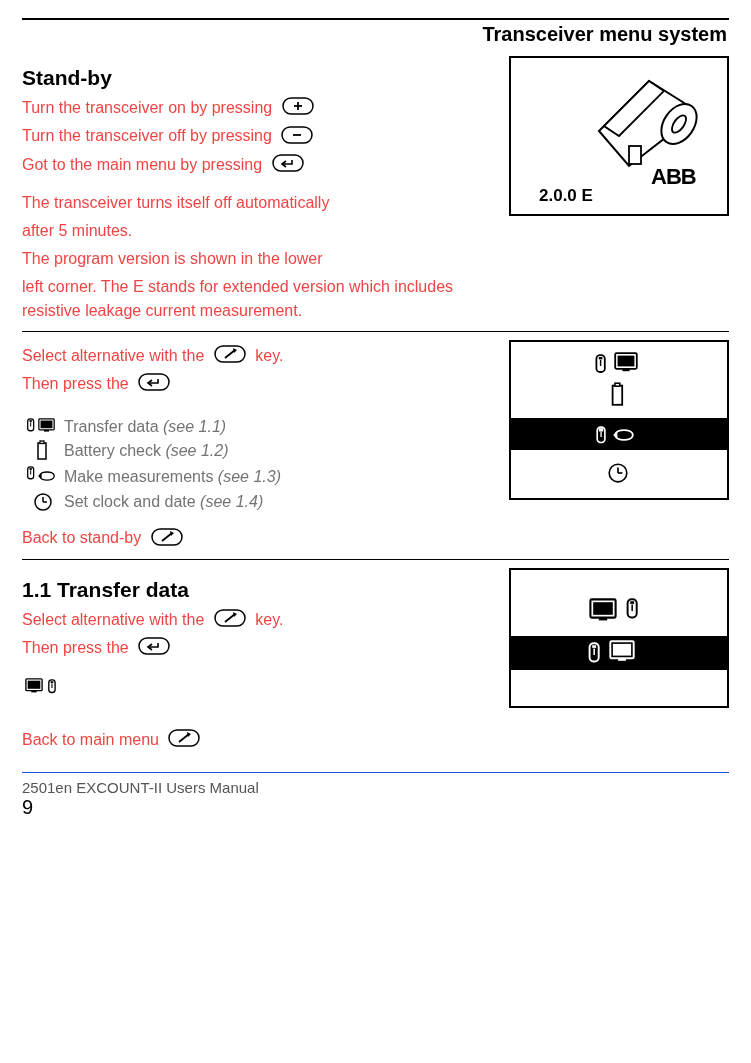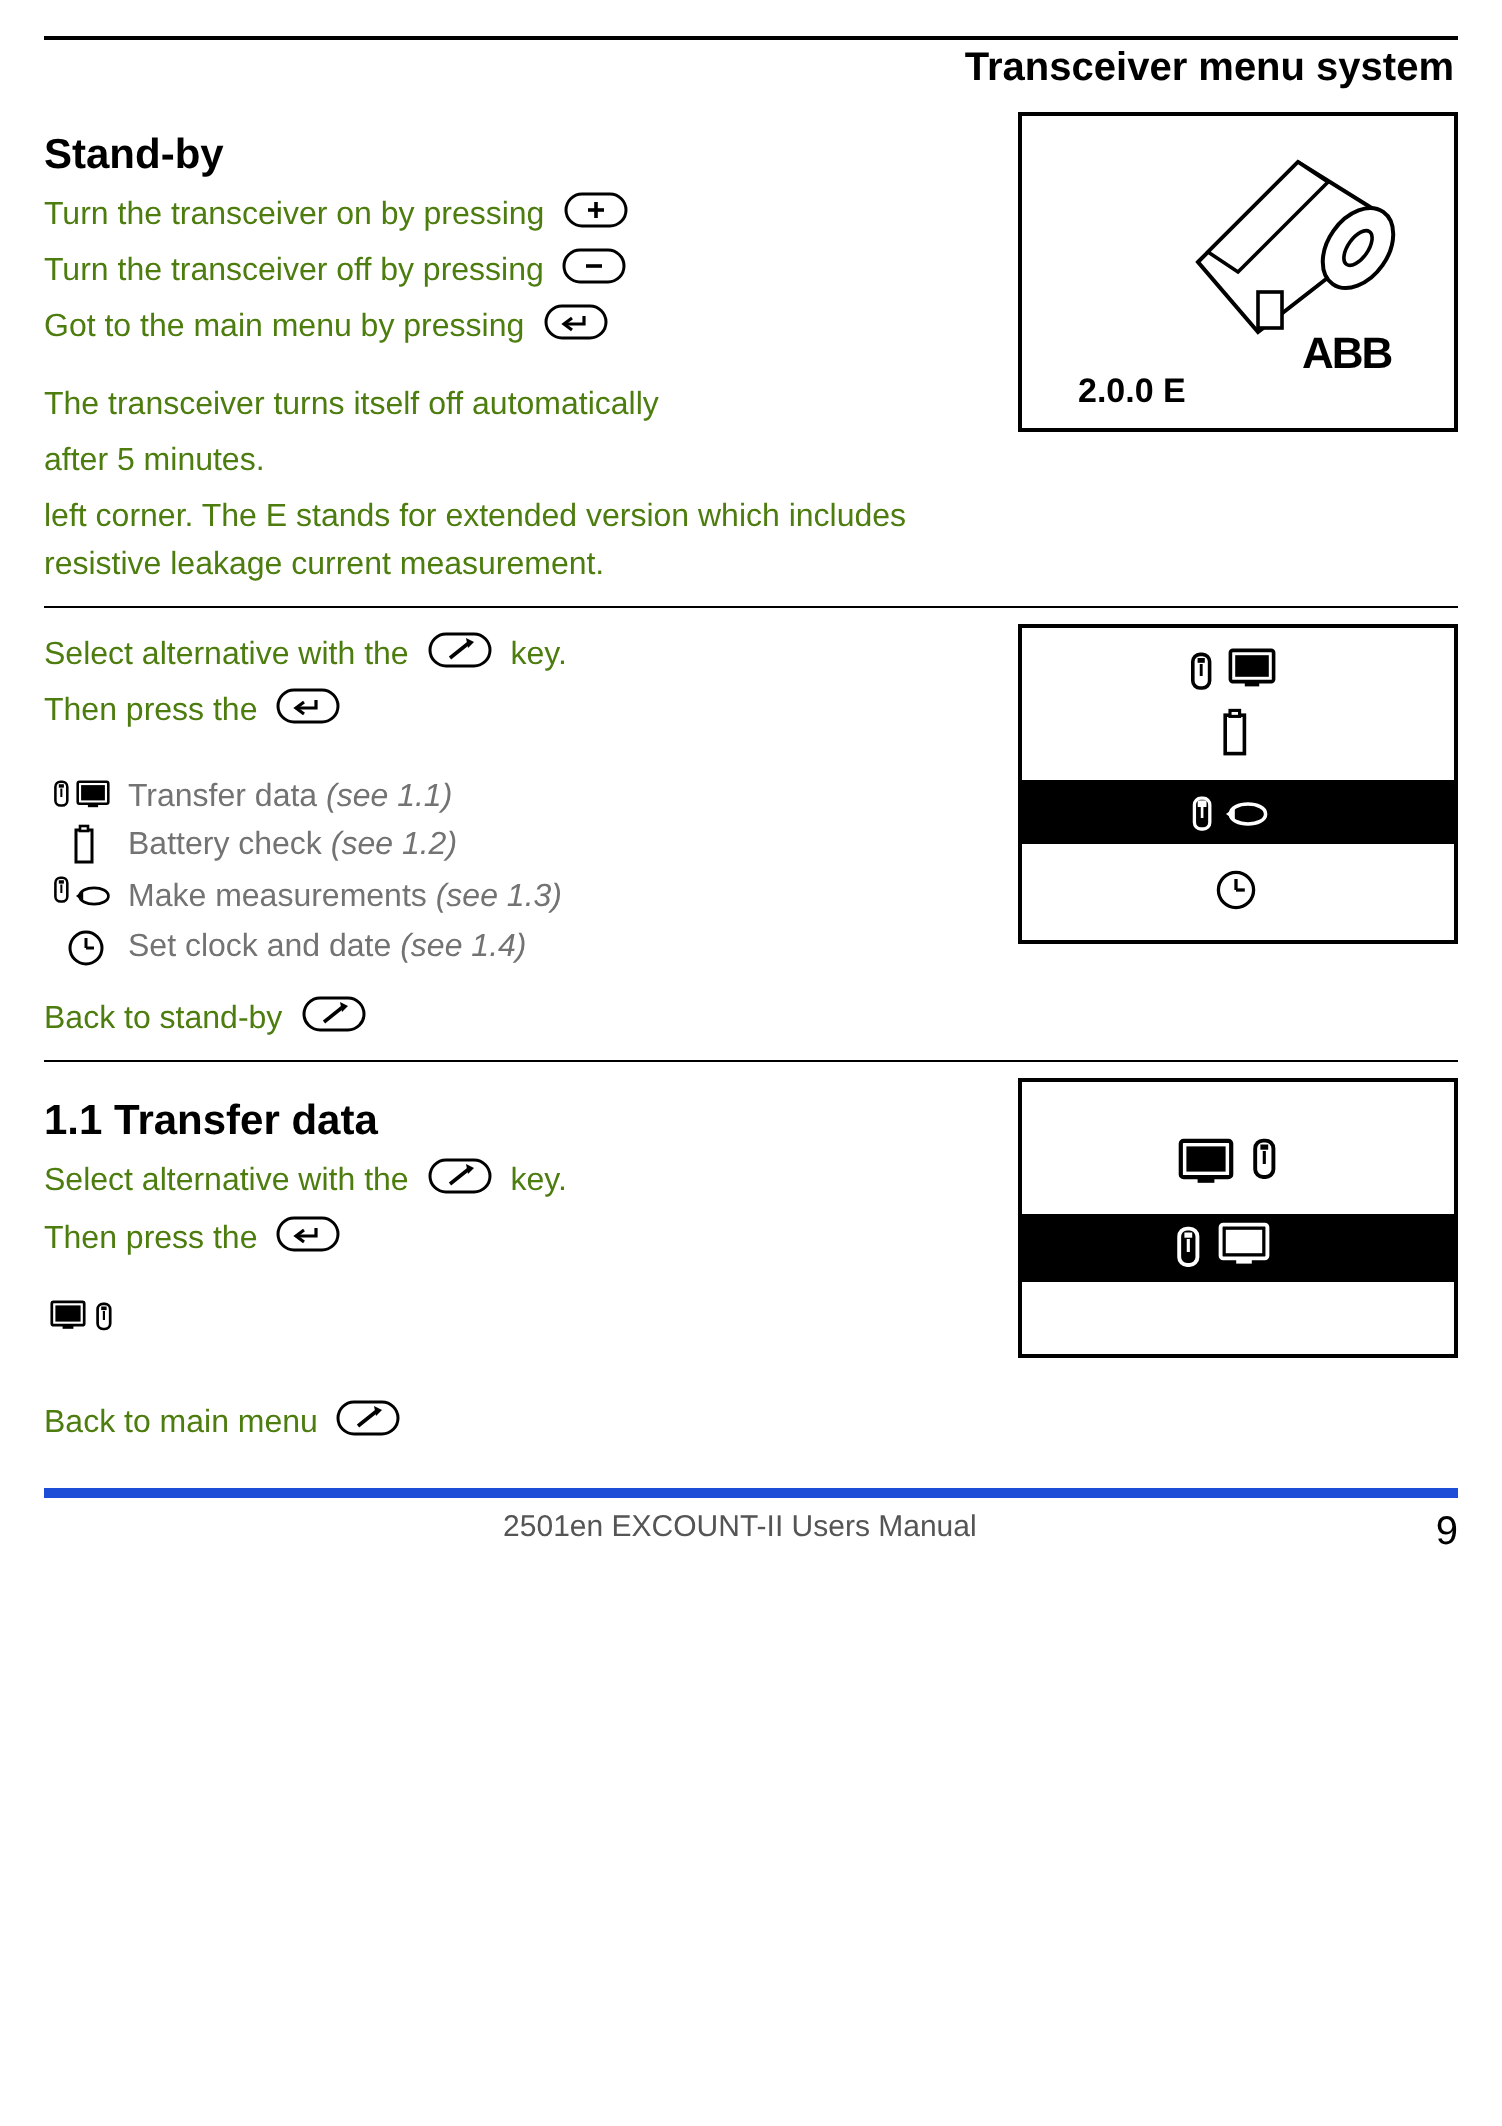--- a/index.html
+++ b/index.html
@@ -32,21 +32,21 @@
   .sepline {
     border-bottom: 1px solid #000;
   }
   h2 {
     margin: 10px 0 6px 0;
     font-size: 21px;
     font-weight: bold;
   }
   p, .line {
     font-size: 16px;
-    color: #4d7c0f;
+    color: #ef4444;
     margin: 4px 0;
     line-height: 1.5;
   }
   .row {
     display: flex;
     align-items: flex-start;
   }
   .col-text { flex: 1; }
   .col-fig {
     margin-left: 12px;
@@ -58,27 +58,28 @@
   }
   .item-row {
     display: flex;
     align-items: center;
     margin: 4px 0;
   }
   .item-row .ic { width: 42px; display: flex; justify-content: center; }
   .item-row .lbl { font-size: 16px; color: #737373; }
   .ital { font-style: italic; }
   .footer {
-    border-top: 5px solid #1d4ed8;
+    border-top: 1px solid #1d4ed8;
     margin-top: 12px;
     padding-top: 6px;
     display: flex;
     justify-content: space-between;
     font-size: 15px;
     color: #555;
+    flex-direction: column;
   }
   .footer .pg { font-size: 20px; color: #000; }
   svg { display: inline-block; }
 </style>
 </head>
 <body>
 
 <svg width="0" height="0" style="position:absolute">
   <defs>
     <g id="btn-plus">
@@ -157,20 +158,21 @@
           <span>Got to the main menu by pressing</span>
           <span class="mini-icon">
             <svg width="34" height="20">
                 <use href="#btn-enter"></use>
               </svg>
           </span>
         </p>
 
         <p class="line" style="margin-top:14px">The transceiver turns itself off automatically</p>
         <p class="line">after 5 minutes.</p>
+        <p class="line">The program version is shown in the lower</p>
         <p class="line">left corner. The E stands for extended version which includes resistive leakage current measurement.</p>
       </div>
       <div class="col-fig">
         <svg width="220" height="160">
           <rect x="1" y="1" width="218" height="158" fill="#fff" stroke="#000" stroke-width="2"></rect>
 
           <g transform="translate(70,20)">
             <path d="M 20 55 L 70 5 L 110 30 L 95 55 L 50 90 Z" fill="#fff" stroke="#000" stroke-width="2"></path>
             <path d="M 70 5 L 85 15 L 40 60 L 25 50 Z" fill="#fff" stroke="#000" stroke-width="1.8"></path>
             <ellipse cx="100" cy="48" rx="15" ry="22" fill="#fff" stroke="#000" stroke-width="2" transform="rotate(35 100 48)"></ellipse>

